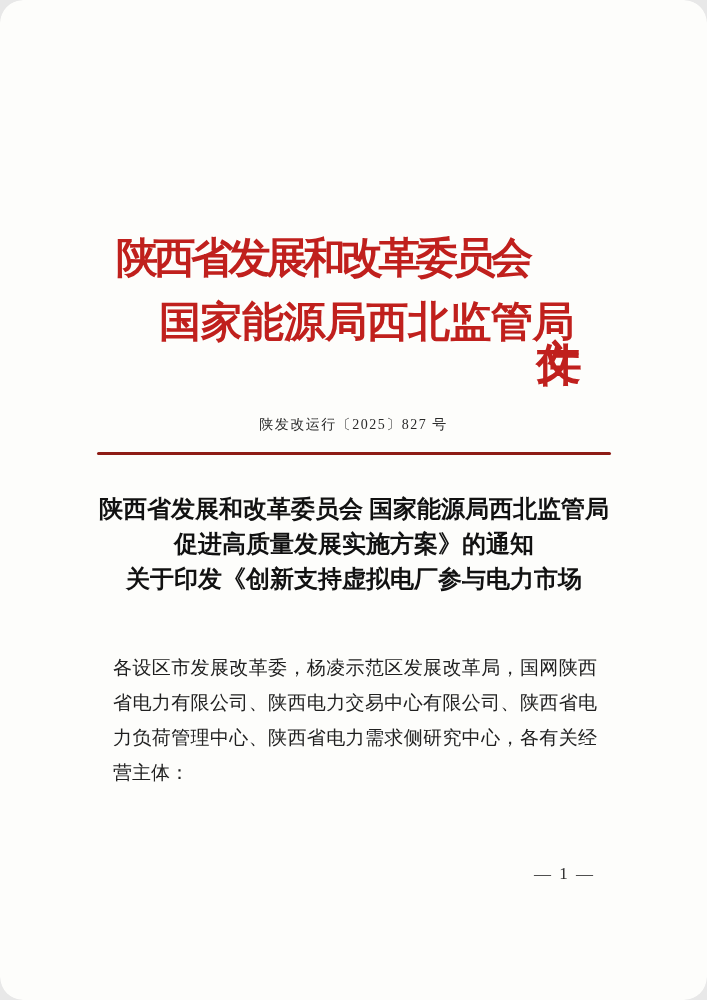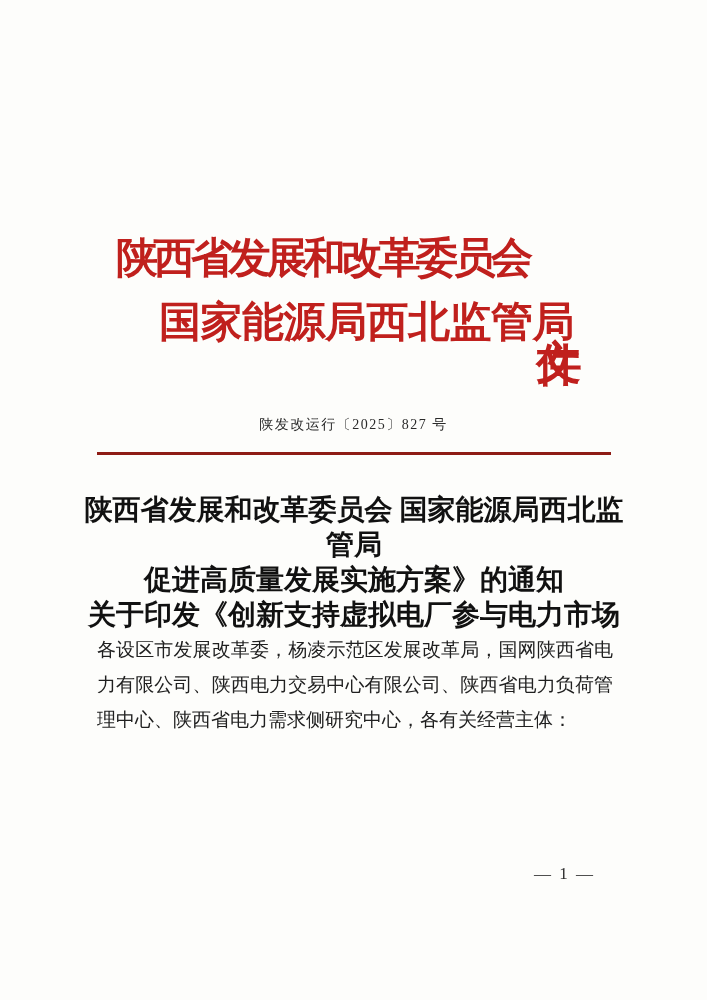--- a/index.html
+++ b/index.html
@@ -1,19 +1,19 @@
 <!DOCTYPE html>
 <html style="--header-red: #c0201d; --rule-red: #8e1c15;"><head>
 <meta charset="utf-8">
 <style>
   :root {
     --header-red: #c0201d;
     --rule-red: #8e1c15;
   }
-  * { box-sizing: border-box; }
+  * { box-sizing: border-box; border-radius: 23px; }
   html, body { margin: 0; padding: 0; background: #e8e8e8; }
   .page {
     position: relative;
     width: 707px;
     height: 1000px;
     margin: 0 auto;
     background: #fdfdfb;
     font-family: "Liberation Serif", serif;
     color: #1c1c1c;
     overflow: hidden;
@@ -71,40 +71,40 @@
     background: var(--rule-red);
   }
 
   
   .title {
     position: absolute;
     top: 492px;
     left: 80px;
     width: 548px;
     margin: 0;
-    font-size: 28px;
+    font-size: 24px;
     font-weight: bold;
     line-height: 35px;
     text-align: center;
     color: #111;
   }
   .title .tl { display: block; }
 
   
   .body-text {
     position: absolute;
     top: 634px;
     left: 97px;
     width: 516px;
     font-size: 19px;
     line-height: 35px;
     text-align: justify;
     color: #202020;
   }
-  .para { margin: 0; font-family: Liberation Mono, monospace; }
+  .para { margin: 16px; }
   .para.indent { text-indent: 2.05em; }
 
   
   .page-num {
     position: absolute;
     top: 864px;
     right: 112px;
     font-size: 17px;
     letter-spacing: 2px;
     color: #2f2f2f;

